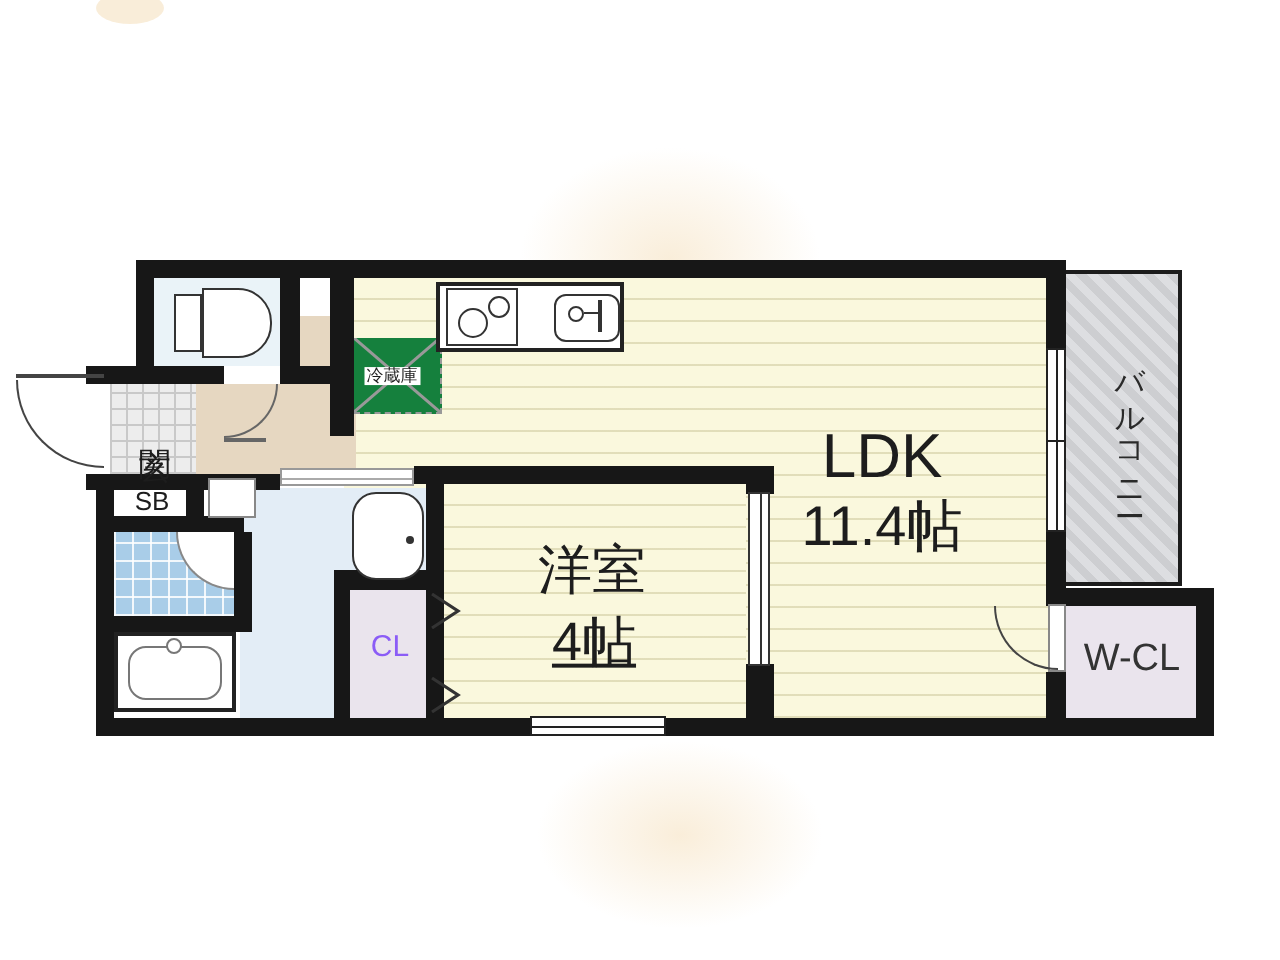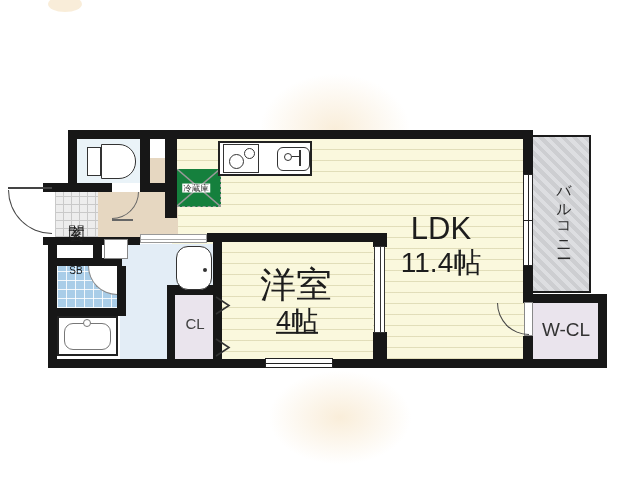--- a/index.html
+++ b/index.html
@@ -141,21 +141,21 @@
       </svg>
   </div>
   <div class="abs" style="left:214px;top:337px;">
     <svg width="17" height="21" viewBox="0 0 17 21">
         <polyline points="2,2 15,10.5 2,19" fill="none" stroke="#333" stroke-width="1.6"></polyline>
       </svg>
   </div>
 
   <div class="lbl" style="left:441px;top:229px;font-size:31px;">LDK</div>
   <div class="lbl" style="left:441px;top:263px;font-size:28px;text-align:center;">11.4帖</div>
-  <div class="lbl" style="left:296px;top:285px;font-size:36px;">洋室</div>
+  <div class="lbl" style="left:296px;top:285px;font-size:27px;">洋室</div>
   <div class="lbl" style="left:297px;top:321px;font-size:27px;text-decoration:underline;">4帖</div>
   <div class="lbl vert" style="left:564px;top:213px;font-size:15px;letter-spacing:2px;color:#2a2a2a;">バルコニー</div>
   <div class="lbl vert" style="left:76px;top:212px;font-size:16px;">玄関</div>
-  <div class="lbl" style="left:76px;top:251px;font-size:10px;margin-top:20px;">SB</div>
-  <div class="lbl" style="left:195px;top:324px;font-size:15px;color:#404040;">CL</div>
+  <div class="lbl" style="left:76px;top:251px;font-size:13px;">SB</div>
+  <div class="lbl" style="left:195px;top:324px;font-size:15px;color:#8b5cf6;">CL</div>
   <div class="lbl" style="left:566px;top:330px;font-size:19px;color:#333;">W-CL</div>
 
 </div>
 
 </body></html>

